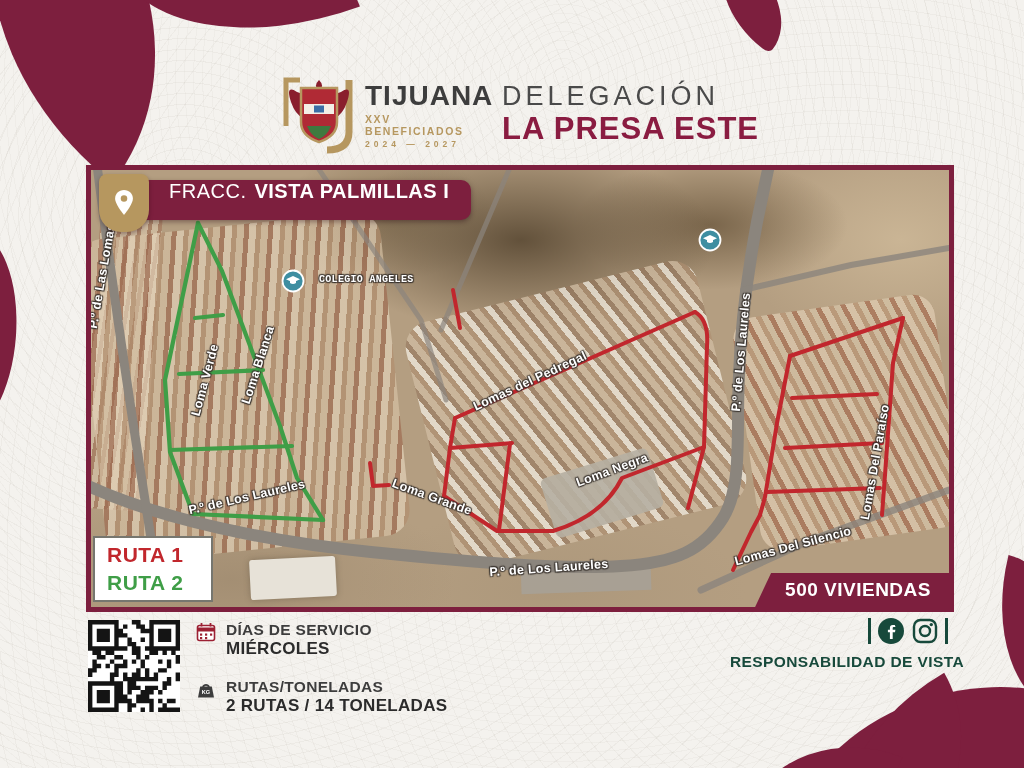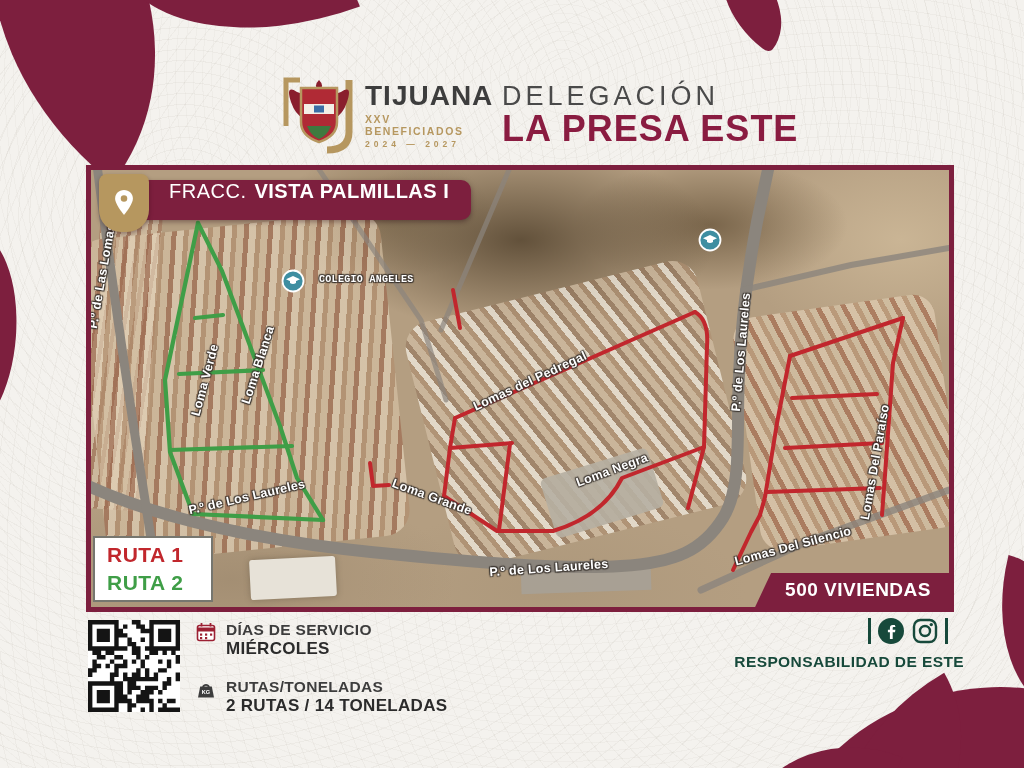--- a/index.html
+++ b/index.html
@@ -24,21 +24,21 @@
   
   #header{position:absolute;left:0;top:0;width:905px;height:160px;z-index:2;}
   #logo{position:absolute;left:283px;top:74px;width:200px;height:86px;}
   #logo svg{position:absolute;left:0;top:0;}
   #logo-text{position:absolute;left:82px;top:8px;}
   .logo-title{font-size:28px;font-weight:bold;color:#3d3d3d;letter-spacing:1px;line-height:28px;}
   .logo-sub{font-size:10.5px;font-weight:bold;color:#b6975f;letter-spacing:1.6px;margin-top:3px;}
   .logo-years{font-size:8.5px;font-weight:bold;color:#b6975f;letter-spacing:4px;margin-top:2px;}
   #delegation{position:absolute;left:502px;top:82px;}
   .delegation-label{font-size:27px;color:#4a4a4a;letter-spacing:4px;line-height:28px;}
-  .delegation-name{font-size:36px;font-weight:800;color:#8a1c41;letter-spacing:1px;line-height:34px;margin-top:2px;}
+  .delegation-name{font-size:31px;font-weight:800;color:#8a1c41;letter-spacing:1px;line-height:34px;margin-top:2px;}
   
   #map{position:absolute;left:86px;top:165px;width:868px;height:447px;border:5px solid #7d1f3e;box-sizing:border-box;z-index:2;background:#b49e81;overflow:hidden;}
   #map-inner{position:absolute;left:0;top:0;width:858px;height:437px;}
   .terr{position:absolute;}
   .terr-base{left:0;top:0;width:858px;height:437px;
     background-image:
       radial-gradient(ellipse 270px 130px at 430px 70px, rgba(94,77,55,.95), rgba(94,77,55,0) 72%),
       radial-gradient(ellipse 190px 90px at 620px 55px, rgba(112,92,66,.85), transparent 72%),
       radial-gradient(ellipse 150px 95px at 295px 45px, rgba(122,102,74,.7), transparent 70%),
       radial-gradient(ellipse 300px 130px at 140px 410px, rgba(150,130,104,.55), transparent 75%),
@@ -283,16 +283,16 @@
         <circle cx="14" cy="14" r="13" fill="#17493b"></circle>
         <path d="M17.8,8 h-2.1 c-1.9,0 -2.8,1.1 -2.8,2.9 v1.8 h-2 v2.6 h2 V22 h2.8 v-6.7 h2.3 l0.4,-2.6 h-2.7 v-1.5 c0,-0.7 0.3,-1.2 1.3,-1.2 h1.5 z" fill="#fff"></path>
       </svg>
       <svg width="28" height="28" viewBox="0 0 28 28">
         <rect x="3" y="3" width="22" height="22" rx="6.5" fill="none" stroke="#17493b" stroke-width="2.4"></rect>
         <circle cx="14" cy="14" r="5" fill="none" stroke="#17493b" stroke-width="2.4"></circle>
         <circle cx="20.3" cy="7.6" r="1.7" fill="#17493b"></circle>
       </svg>
       <div class="vbar"></div>
     </div>
-    <div id="motto">RESPONSABILIDAD DE ESTE</div>
+    <div id="motto">RESPONSABILIDAD DE VISTA</div>
   </div>
 
 </div>
 
 </body></html>

